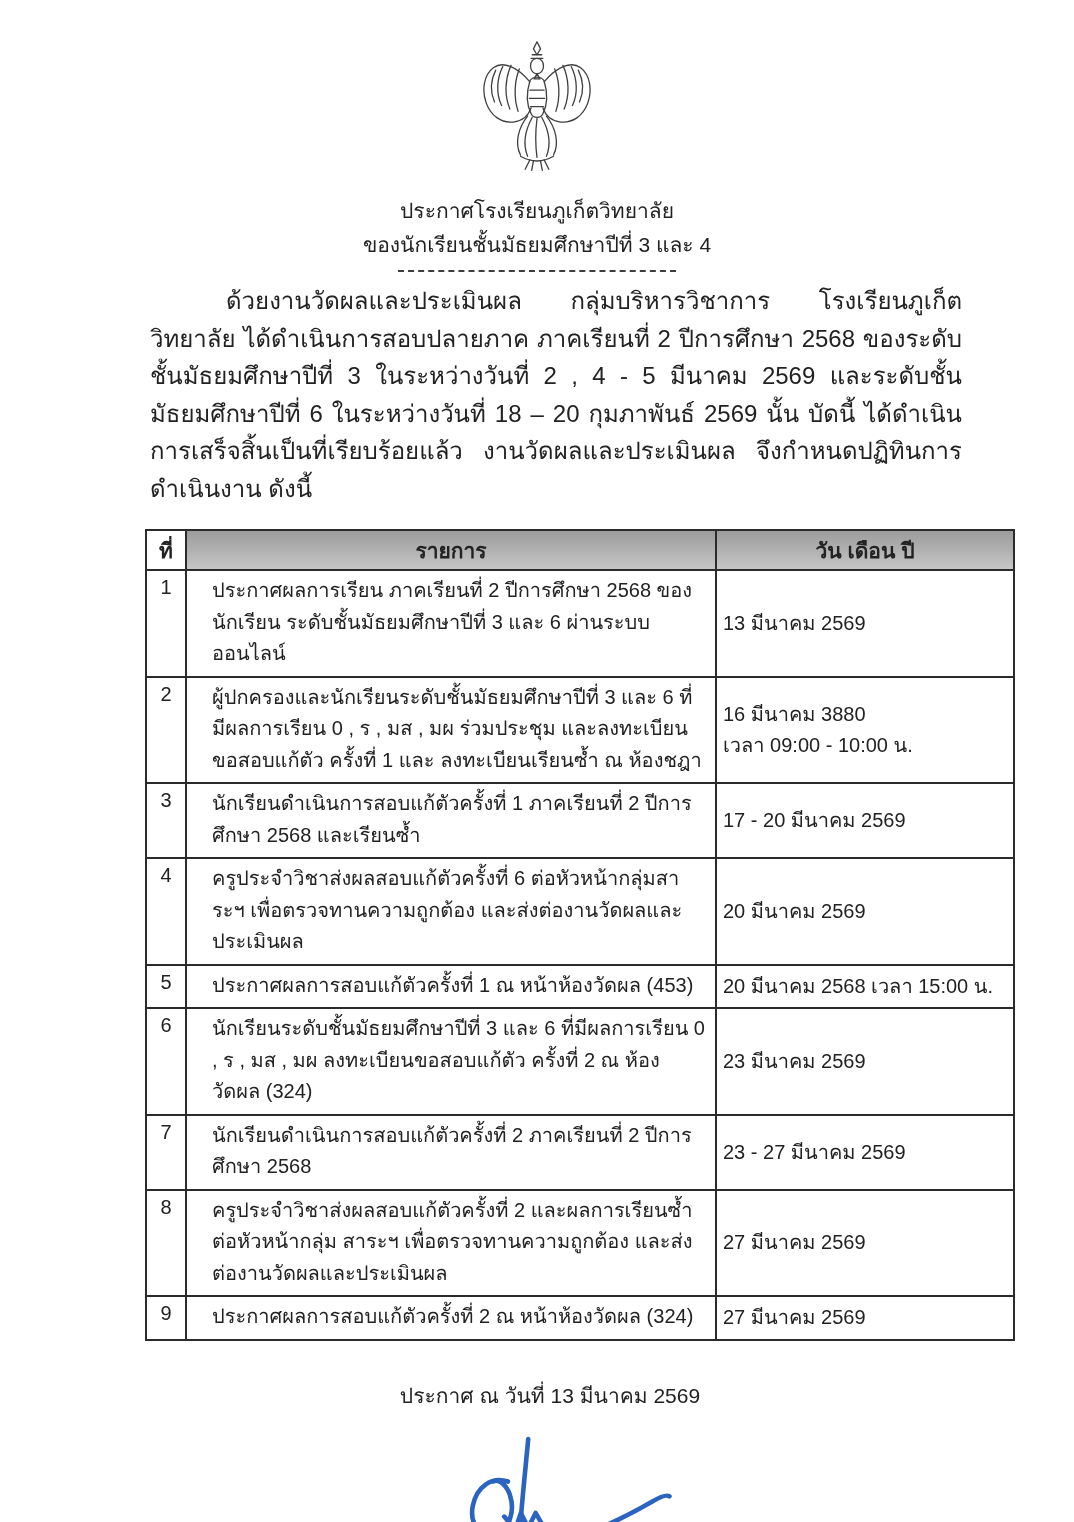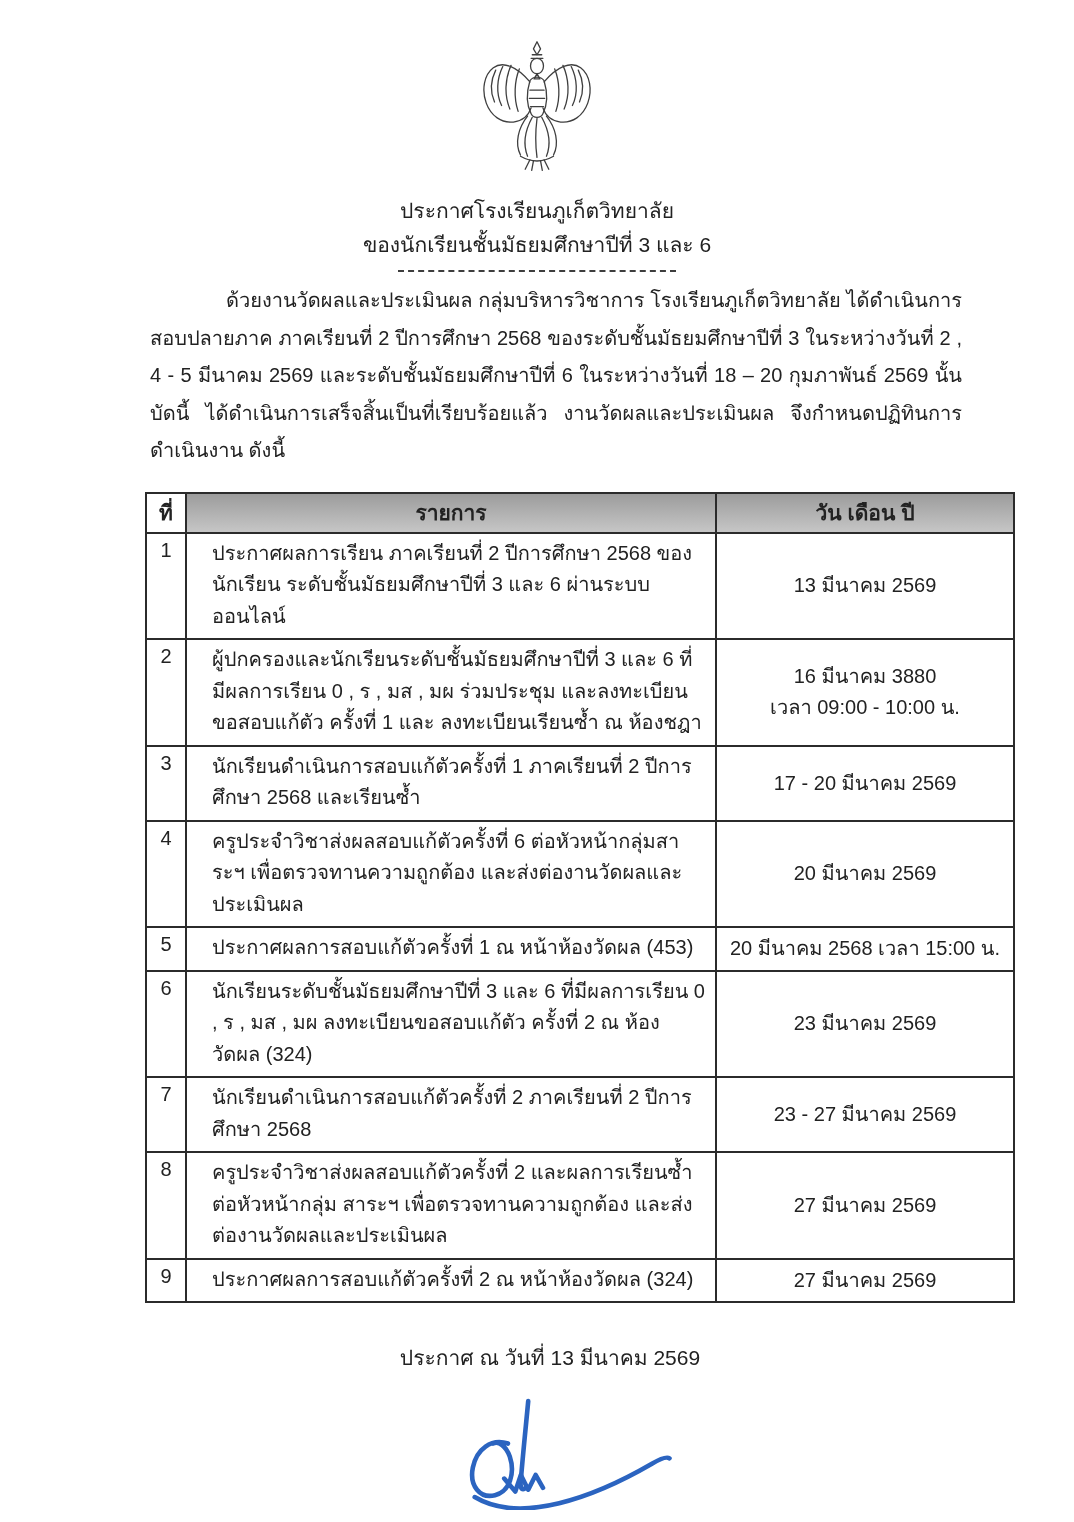--- a/index.html
+++ b/index.html
@@ -14,21 +14,21 @@
 
   .title-block { text-align:center; margin-top:4px; font-size:21px; line-height:34px; color:#222; }
   .title-line { white-space:nowrap; }
   .title-separator {
     width:278px; height:0; margin:8px auto 10px auto;
     border-top:2px dashed #3d3d3d;
   }
 
   .body-paragraph {
     margin:4px 112px 0 150px;
-    font-size:20px; line-height:37.5px;
+    font-size:24px; line-height:37.5px;
     text-align:justify; text-indent:76px;
     color:#222;
   }
 
   table.schedule {
     border-collapse:collapse; table-layout:fixed;
     margin:22px 0 0 145px; width:868px;
     font-size:20px; color:#222;
   }
   table.schedule th, table.schedule td { border:2px solid #2b2b2b; }
@@ -36,21 +36,21 @@
   col.c-item { width:530px; }
   col.c-date { width:298px; }
   th.h-cell {
     height:36px; font-weight:bold; font-size:21px;
     background:linear-gradient(#9c9c9c,#c6c6c6);
     text-align:center; vertical-align:middle;
   }
   th.h-cell.first { background:#ffffff; }
   td.cell-no { text-align:center; vertical-align:top; padding-top:5px; font-size:20px; }
   td.cell-item { padding:4px 10px 6px 25px; line-height:31.5px; vertical-align:top; overflow-wrap:break-word; }
-  td.cell-date { text-align:center; vertical-align:middle; line-height:31px; padding:4px 6px; }
+  td.cell-date { text-align:left; vertical-align:middle; line-height:31px; padding:4px 6px; }
 
   .issued-line { margin-top:38px; text-align:center; font-size:21px; padding-left:26px; color:#222; }
 
   .signature-wrap { margin-top:16px; text-align:center; padding-left:60px; height:122px; }
 </style>
 </head>
 <body>
 
 <div class="page">
 
@@ -84,21 +84,21 @@
         <path d="M116,132 C132,152 138,178 128,198"></path>
         <path d="M72,200 Q100,216 128,200"></path>
 
         <path d="M88,206 l-8,16 M94,208 l-3,16 M112,206 l8,16 M106,208 l3,16"></path>
       </g>
     </svg>
   </div>
 
   <div class="title-block">
     <div class="title-line">ประกาศโรงเรียนภูเก็ตวิทยาลัย</div>
-    <div class="title-line">ของนักเรียนชั้นมัธยมศึกษาปีที่ 3 และ 6</div>
+    <div class="title-line">ของนักเรียนชั้นมัธยมศึกษาปีที่ 3 และ 4</div>
   </div>
   <div class="title-separator"></div>
 
   <p class="body-paragraph">ด้วยงานวัดผลและประเมินผล กลุ่มบริหารวิชาการ โรงเรียนภูเก็ตวิทยาลัย ได้ดำเนินการสอบปลายภาค ภาคเรียนที่ 2 ปีการศึกษา 2568 ของระดับชั้นมัธยมศึกษาปีที่ 3 ในระหว่างวันที่ 2 , 4 - 5 มีนาคม 2569 และระดับชั้นมัธยมศึกษาปีที่ 6 ในระหว่างวันที่ 18 – 20 กุมภาพันธ์ 2569 นั้น บัดนี้ ได้ดำเนินการเสร็จสิ้นเป็นที่เรียบร้อยแล้ว งานวัดผลและประเมินผล จึงกำหนดปฏิทินการดำเนินงาน ดังนี้</p>
 
   <table class="schedule">
     <colgroup>
       <col class="c-no">
         <col class="c-item">
         <col class="c-date">

